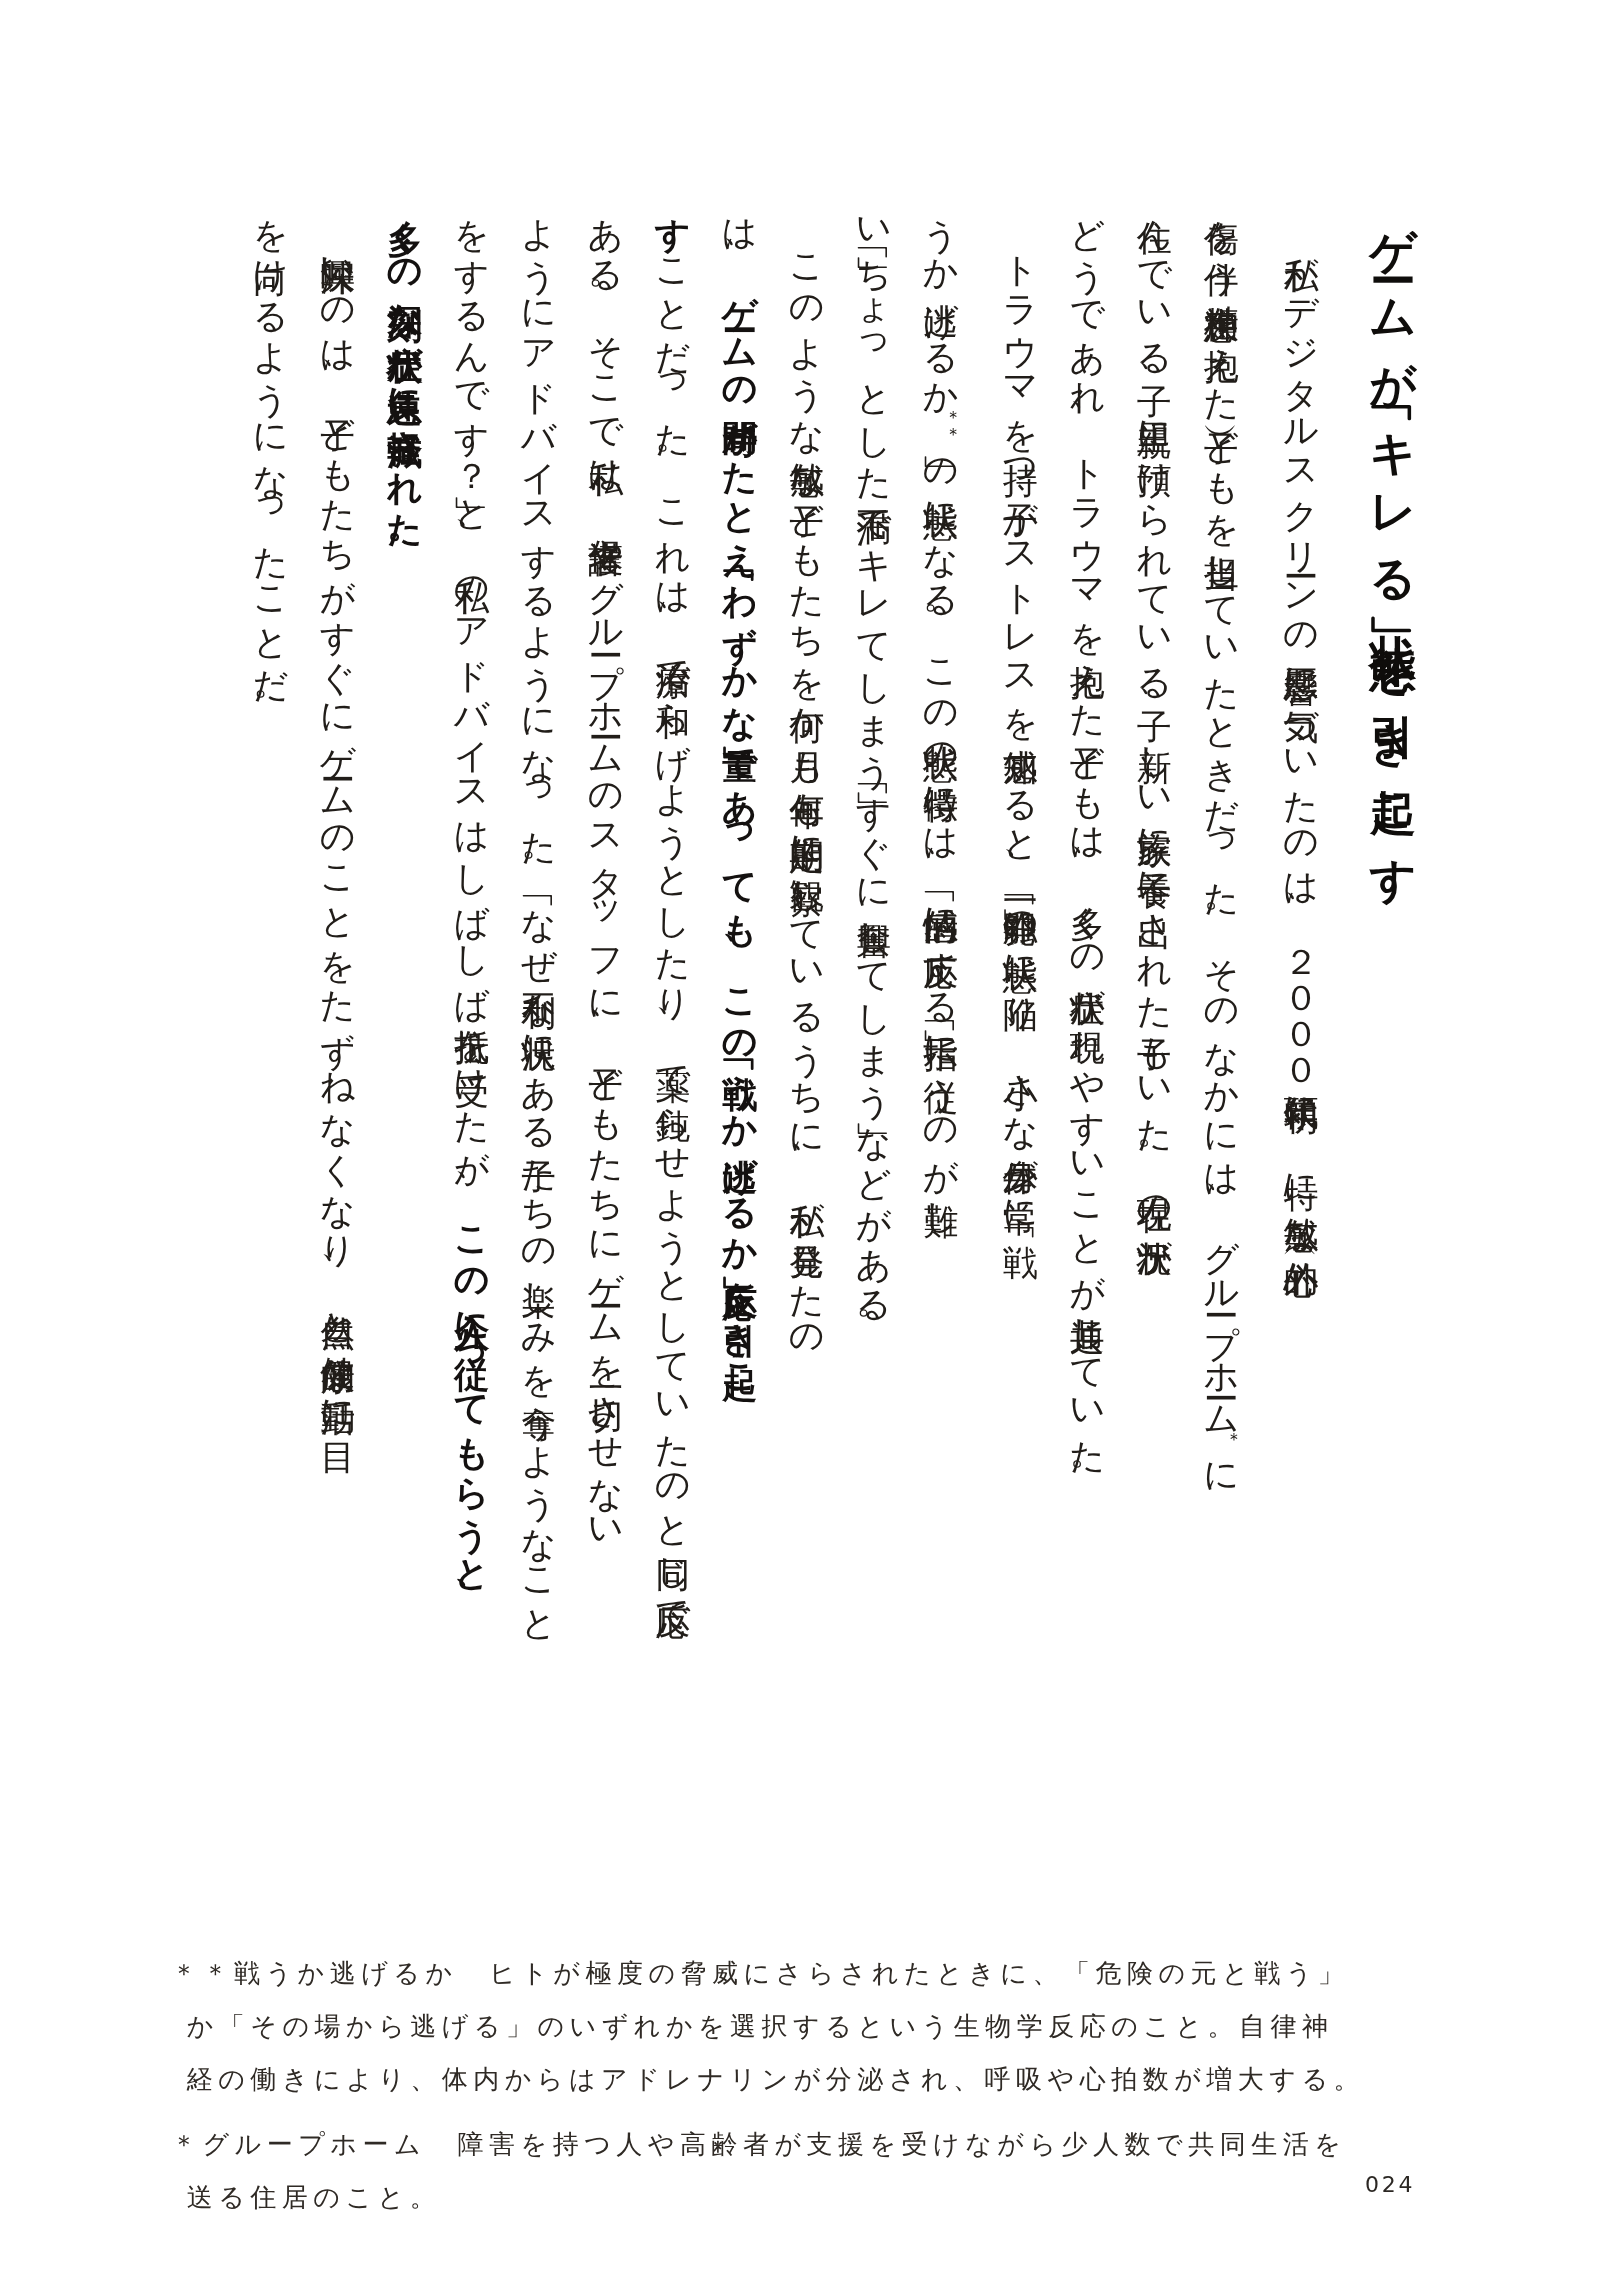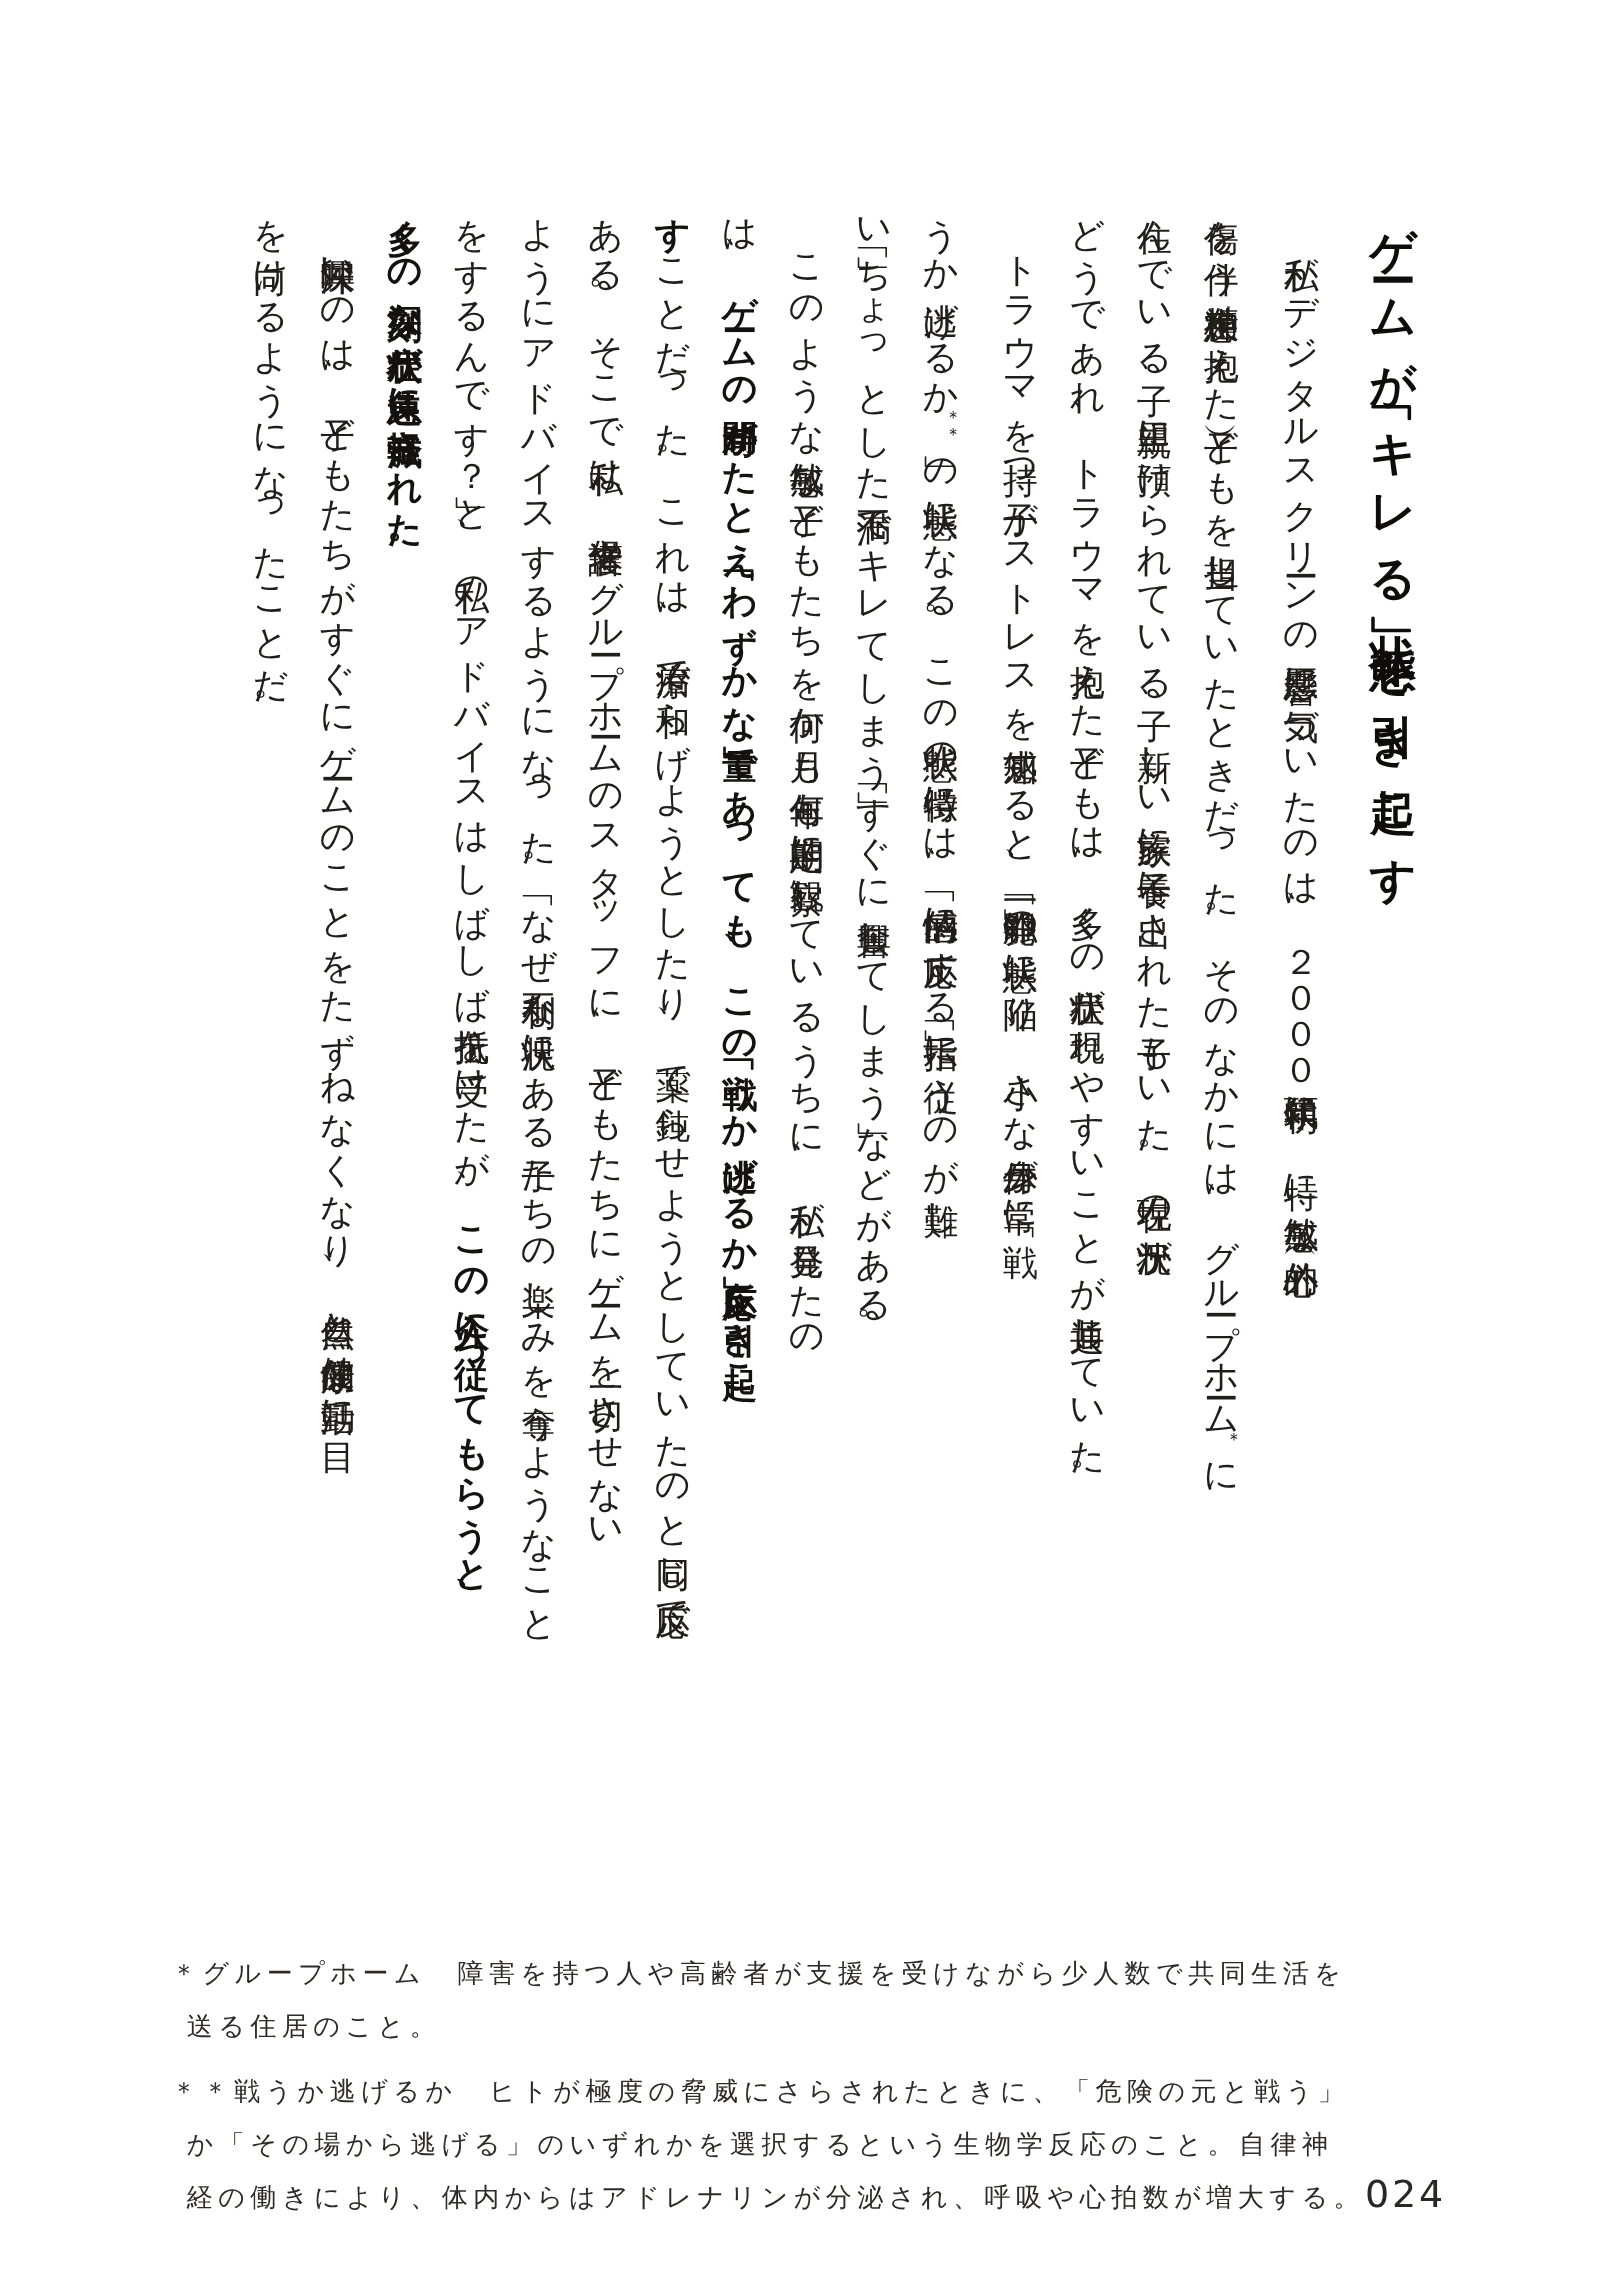--- a/index.html
+++ b/index.html
@@ -66,41 +66,41 @@
     text-indent: -15.7px;       
   }
   .footnotes p.footnote + p.footnote {
     margin-top: 12px;
   }
   .page-number {
     position: absolute;
     left: 1365px;
     top: 2172px;
     font-family: "DejaVu Sans", "Liberation Sans", sans-serif;
-    font-size: 38px;
+    font-size: 22px;
     letter-spacing: 2.8px;
     color: #2b2723;
   }
 </style>
 </head>
 <body>
 
 <div class="page">
 
   <main class="text-block">
     <h1 class="chapter-title">ゲームが「キレる」状態を引き起こす</h1>
     <div id="paragraphs">
         <p class="body-paragraph"><span>私がデジタルスクリーンの悪影響に気づいたのは、２０００年代初頭に、特に敏感な（心的外<br>傷を伴う精神疾患を抱えた）子どもを担当していたときだった。そのなかには、グループホーム</span><sup>＊</sup><span>に<br>住んでいる子、里親に預けられている子、新しい家族に養子に出された子もいた。現在の状況が<br>どうであれ、トラウマを抱えた子どもは、多くの症状が現れやすいことが共通していた。</span></p>
         <p class="body-paragraph"><span>トラウマを持つ子がストレスを感知すると、「一触即発」の状態に陥り、小さな身体が常に「戦<br>うか逃げるか</span><sup>＊＊</sup><span>」の状態になる。この状態の特徴には、「感情的に反応する」「指示に従うのが難し<br>い」「ちょっとした不満でキレてしまう」「すぐに興奮してしまう」などがある。</span></p>
         <p class="body-paragraph"><span>このような敏感な子どもたちを何か月も何年も定期的に観察しているうちに、私が発見したの<br>は、</span><span class="emphasis">ゲームの時間がたとえ「わずかな量」であっても、この「戦うか逃げるか」反応を引き起こ<br>す</span><span>ことだった。これは、治療で和らげようとしたり、薬で鈍らせようとしていたのと同じ反応で<br>ある。そこで私は、保護者やグループホームのスタッフに、子どもたちにゲームを一切させない<br>ようにアドバイスするようになった。「なぜ不利な状況にある子たちの楽しみを奪うようなこと<br>をするんです？」と、私のアドバイスはしばしば抵抗を受けたが、</span><span class="emphasis">この介入に従ってもらうと、<br>多くの深刻な症状が急速に軽減された。</span></p>
         <p class="body-paragraph"><span>興味深いのは、子どもたちがすぐにゲームのことをたずねなくなり、自然と健康的な活動に目<br>を向けるようになったことだ。</span></p>
       </div>
   </main>
 
   <aside class="footnotes" id="footnotes">
+      <p class="footnote">＊＊戦うか逃げるか　ヒトが極度の脅威にさらされたときに、「危険の元と戦う」<br>か「その場から逃げる」のいずれかを選択するという生物学反応のこと。自律神<br>経の働きにより、体内からはアドレナリンが分泌され、呼吸や心拍数が増大する。</p>
       <p class="footnote">＊グループホーム　障害を持つ人や高齢者が支援を受けながら少人数で共同生活を<br>送る住居のこと。</p>
-      <p class="footnote">＊＊戦うか逃げるか　ヒトが極度の脅威にさらされたときに、「危険の元と戦う」<br>か「その場から逃げる」のいずれかを選択するという生物学反応のこと。自律神<br>経の働きにより、体内からはアドレナリンが分泌され、呼吸や心拍数が増大する。</p>
     </aside>
 
   <div class="page-number">024</div>
 
 </div>
 
 
 </body></html>

